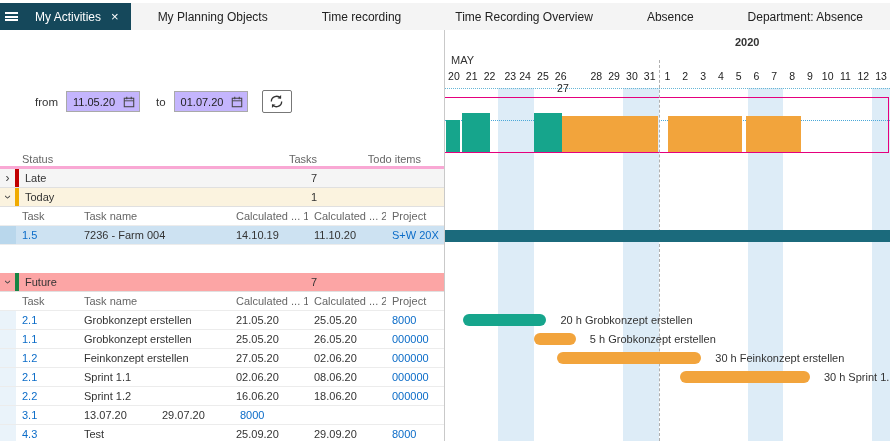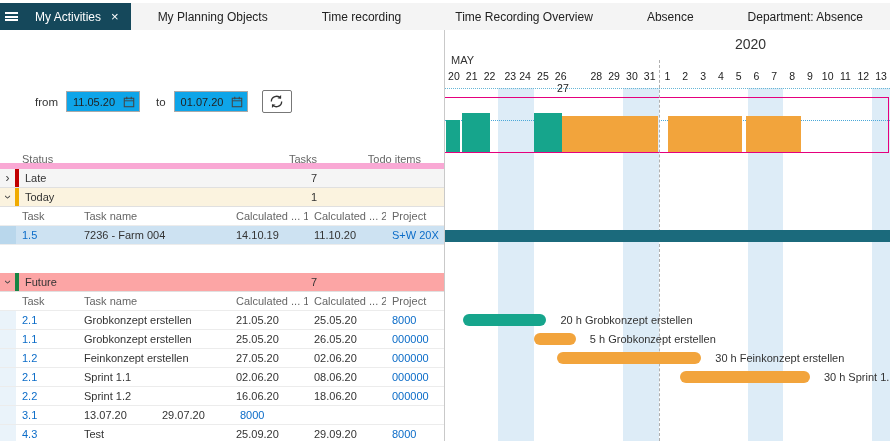--- a/index.html
+++ b/index.html
@@ -17,27 +17,27 @@
 
   
   .main{position:absolute;left:0;top:30px;width:890px;height:411px;background:#fff;}
   .lpanel{position:absolute;left:0;top:0;width:445px;height:411px;border-right:1px solid #c9c9c9;background:#fff;overflow:hidden;}
 
   
   .filters{position:absolute;left:0;top:60px;display:flex;align-items:center;padding-left:35px;font-size:11.5px;color:#333;}
   .flabel{margin-right:8px;}
   .flabel.to{margin-left:16px;}
   .dinput{width:74px;height:21px;border:1px solid #a9a9a9;display:flex;align-items:center;
-    justify-content:space-between;padding:0 4px 0 6px;font-size:11px;color:#222;background:#0ea5e9;cursor:text;}
+    justify-content:space-between;padding:0 4px 0 6px;font-size:11px;color:#222;background:#c4b5fd;cursor:text;}
   .refresh{margin-left:14px;width:30px;height:23px;border:1px solid #777;background:#fff;
     display:flex;align-items:center;justify-content:center;border-radius:2px;cursor:pointer;padding:0;}
 
   
   .table{position:absolute;left:0;top:120px;width:444px;}
-  .thead{position:relative;height:19px;border-bottom:6px solid #f9a8d4;font-size:11px;color:#666;}
+  .thead{position:relative;height:19px;border-bottom:3px solid #f9a8d4;font-size:11px;color:#666;}
   .h-status{position:absolute;left:22px;top:3px;}
   .h-tasks{position:absolute;right:127px;top:3px;}
   .h-todo{position:absolute;right:23px;top:3px;}
 
   .trow{position:relative;display:flex;align-items:center;height:19px;
     border-bottom:1px solid #ececec;font-size:11px;color:#333;background:#fff;}
   .grow{border-bottom:1px solid #e0e0e0;cursor:pointer;}
   .chev{width:15px;text-align:center;font-size:12px;color:#444;display:inline-block;}
   .chev.open{transform:rotate(90deg);}
   .gbar{width:4px;align-self:stretch;}
@@ -53,21 +53,21 @@
   .c-d1{width:78px;}
   .c-d2{width:78px;}
   .c-proj{width:58px;}
   .link{color:#0b6cc8;cursor:pointer;}
   .selected{background:#cde2f2;}
   .selected .c-gutter{background:#b9d7ec;}
   .subhdr .cell{color:#666;}
 
   
   .gantt{position:absolute;left:445px;top:0;width:445px;height:411px;overflow:hidden;background:#fff;}
-  .g-year{position:absolute;left:290px;top:6px;font-size:14px;color:#333;z-index:6;}
+  .g-year{position:absolute;left:290px;top:6px;font-size:11px;color:#333;z-index:6;font-weight:bold;}
   .g-month{position:absolute;left:6px;top:24px;font-size:11px;color:#333;z-index:6;}
   #g-days{position:absolute;left:0;top:40px;height:15px;width:445px;z-index:6;}
   .day{position:absolute;top:0;text-align:center;font-size:10.5px;color:#222;}
   #g-body{position:absolute;left:0;top:0;right:0;bottom:0;}
   .stripe{position:absolute;top:58px;bottom:0;background:#ddecf7;z-index:1;}
   .dotline{position:absolute;left:0;right:0;top:58px;border-top:1px dotted #66b6d6;z-index:2;}
   .capbox{position:absolute;left:0;right:1px;top:67px;height:56px;border-top:1px solid #e5007d;
     border-bottom:1px solid #e5007d;border-right:1px solid #e5007d;z-index:2;}
   .capline{position:absolute;left:0;right:0;top:90px;border-top:1px dotted #4aa8d8;z-index:2;}
   .capbar{position:absolute;z-index:3;}

